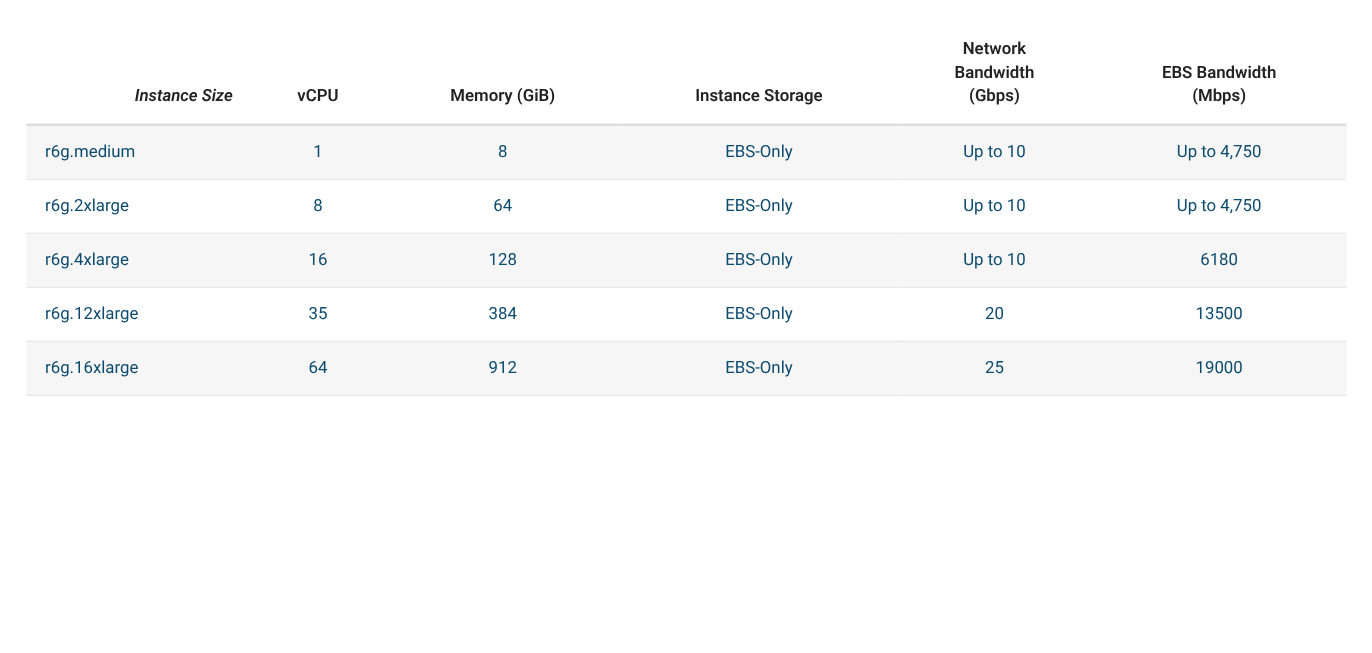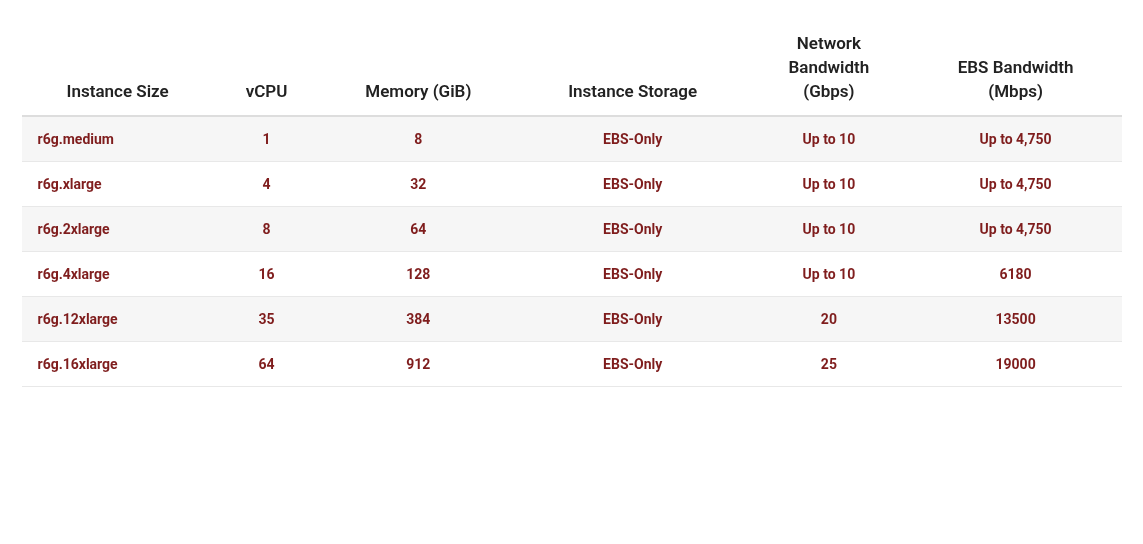--- a/index.html
+++ b/index.html
@@ -32,48 +32,48 @@
 
     thead tr {
       background: #fff;
       border-bottom: 2px solid #ddd;
     }
 
     th {
       padding: 12px 16px;
       text-align: center;
       font-weight: 600;
-      font-size: 17px;
+      font-size: 14px;
       color: #222;
       line-height: 1.4;
       vertical-align: bottom;
     }
 
     th:first-child {
-      text-align: center;
+      text-align: right;
+      font-style: italic;
     }
 
     tbody tr {
       border-bottom: 1px solid #e8e8e8;
     }
 
     tbody tr:nth-child(odd) {
       background: #f6f6f6;
     }
 
     tbody tr:nth-child(even) {
       background: #ffffff;
     }
 
     td {
       padding: 14px 16px;
       text-align: center;
       font-size: 14px;
-      color: #7f1d1d;
-      font-weight: bold;
+      color: #0c4a6e;
     }
 
     td:first-child {
       text-align: left;
       font-size: 14px;
     }
   </style>
 </head>
 <body>
 
@@ -87,28 +87,20 @@
         <th>Instance Storage</th>
         <th>Network<br>Bandwidth<br>(Gbps)</th>
         <th>EBS Bandwidth<br>(Mbps)</th>
       </tr>
     </thead>
     <tbody id="table-body">
     <tr>
           <td>r6g.medium</td>
           <td>1</td>
           <td>8</td>
-          <td>EBS-Only</td>
-          <td>Up to 10</td>
-          <td>Up to 4,750</td>
-        </tr>
-        <tr>
-          <td>r6g.xlarge</td>
-          <td>4</td>
-          <td>32</td>
           <td>EBS-Only</td>
           <td>Up to 10</td>
           <td>Up to 4,750</td>
         </tr>
         <tr>
           <td>r6g.2xlarge</td>
           <td>8</td>
           <td>64</td>
           <td>EBS-Only</td>
           <td>Up to 10</td>

